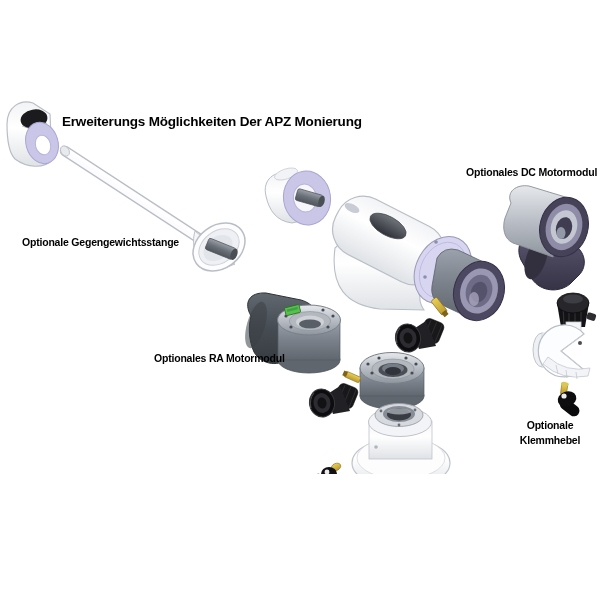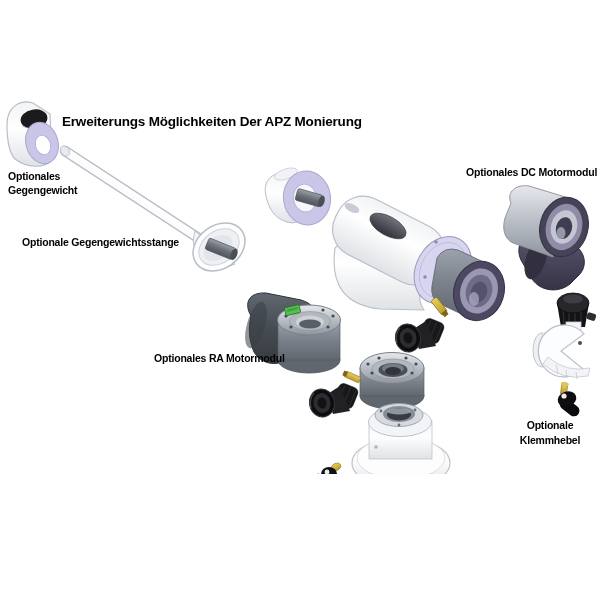--- a/index.html
+++ b/index.html
@@ -262,24 +262,20 @@
     <g>
       <ellipse cx="336" cy="467" rx="5" ry="3.5" transform="rotate(-25 336 467)" fill="url(#gGold)" stroke="#8a6d1f" stroke-width="0.6"></ellipse>
       <rect x="312" y="474" width="20" height="10" rx="5" transform="rotate(38 318 481)" fill="#0b0b0d"></rect>
       <ellipse cx="329" cy="474" rx="8" ry="7" fill="#111114"></ellipse>
       <circle cx="327" cy="472" r="2.4" fill="#ececee"></circle>
     </g>
   </svg>
 
   <div class="title">Erweiterungs Möglichkeiten Der APZ Monierung</div>
 
-  <div class="lbl" style="left:8px;top:170px;">
-    <div>Optionales</div>
-    <div>Gegengewicht</div>
-  </div>
 
   <div class="lbl" style="left:466px;top:166px;">Optionales DC Motormodul</div>
 
   <div class="lbl" style="left:22px;top:236px;">Optionale Gegengewichtsstange</div>
 
   <div class="lbl" style="left:505px;top:418px;width:90px;text-align:center;line-height:15px;">
     <div>Optionale</div>
     <div>Klemmhebel</div>
   </div>
 

